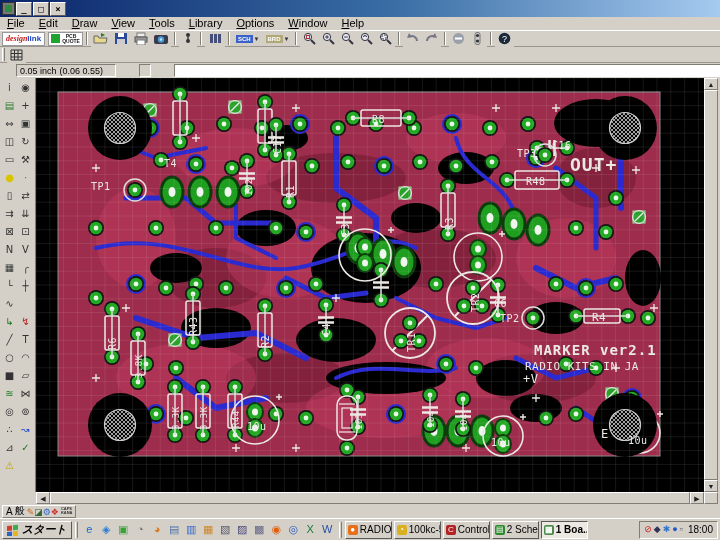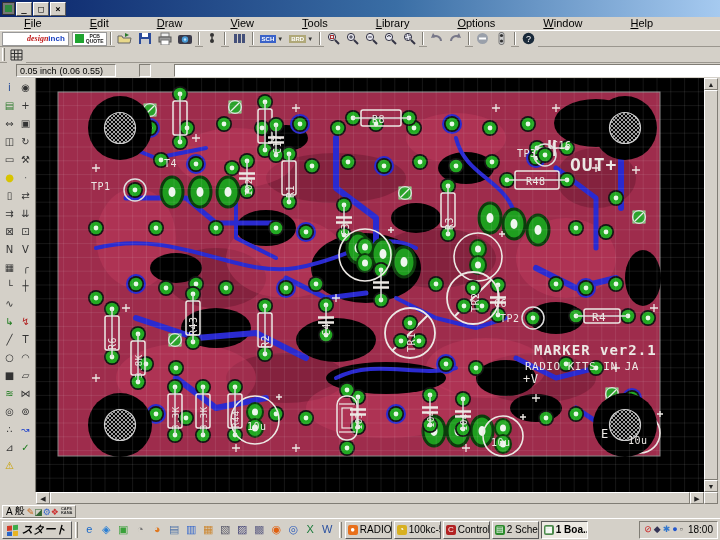--- a/index.html
+++ b/index.html
@@ -15,34 +15,34 @@
     display:flex;align-items:center;padding:0 2px;color:#fff;font-size:11px;font-weight:bold;}
   #titlebar .ttext{white-space:nowrap;overflow:hidden;flex:1;margin-left:3px;}
   .appicon{width:13px;height:13px;background:#777;border:1px solid #333;display:inline-block;position:relative;}
   .appicon:before{content:"";position:absolute;left:2px;top:2px;right:2px;bottom:2px;background:#2d8a3e;}
   .wbtn{width:16px;height:14px;font-size:9px;line-height:10px;background:#d4d0c8;
     border:1px solid;border-color:#fff #5a5a5a #5a5a5a #fff;margin-left:1px;padding:0;
     font-family:"DejaVu Sans Mono",monospace;font-weight:bold;color:#000;}
 
   
   #menubar{left:0;top:17px;width:720px;height:13px;background:#d4d0c8;display:flex;align-items:center;font-size:11px;}
-  .mitem{padding:0 24px;height:13px;line-height:13px;color:#000;}
+  .mitem{padding:0 7px;height:13px;line-height:13px;color:#000;}
   .mitem u{text-decoration:underline;}
 
   
   #toolbar1{left:0;top:30px;width:720px;height:17px;background:#d4d0c8;display:flex;align-items:center;
     border-top:1px solid #fff;border-bottom:1px solid #9a968e;}
   #toolbar2{left:0;top:47px;width:720px;height:16px;background:#d4d0c8;display:flex;align-items:center;
     border-bottom:1px solid #9a968e;}
   .tbtn{height:16px;min-width:18px;display:flex;align-items:center;justify-content:center;background:#d4d0c8;
     border:1px solid #d4d0c8;padding:0 1px;}
   .tsep{width:2px;height:13px;border-left:1px solid #807d75;border-right:1px solid #fff;margin:0 3px;}
   .tgrip{width:3px;height:13px;border-left:1px solid #fff;border-right:1px solid #807d75;margin:0 2px;}
   .brandbtn{height:14px;background:#fff;border:1px solid #999;display:flex;align-items:center;padding:0 3px;margin-left:2px;}
-  .brandbtn .d1{color:#c01818;font-style:italic;font-weight:bold;font-size:8px;font-family:"Liberation Serif",serif;margin-left:21px;}
+  .brandbtn .d1{color:#c01818;font-style:italic;font-weight:bold;font-size:8px;font-family:"Liberation Serif",serif;}
   .brandbtn .d2{color:#1840c0;font-weight:bold;font-size:8px;}
   .pcbq{height:14px;background:#fff;border:1px solid #999;display:flex;align-items:center;padding:0 2px;margin-left:3px;}
   .pcbq .sq{width:9px;height:9px;background:#1fa32f;margin-right:2px;}
   .pcbq .tx{font-size:5px;line-height:5px;color:#222;font-weight:bold;}
   .dropbtn{height:15px;display:flex;align-items:center;gap:1px;background:#d4d0c8;border:1px solid #d4d0c8;padding:0 2px;}
   .dropbtn .tag{font-size:6px;font-weight:bold;color:#fff;padding:1px 2px;}
   .dropbtn .arr{font-size:6px;color:#333;}
 
   
   #coordbar{left:16px;top:63px;width:720px;height:15px;background:#d4d0c8;display:flex;align-items:center;padding:0 0;gap:20px;}
@@ -113,21 +113,21 @@
     <span class="mitem"><u>T</u>ools</span>
     <span class="mitem"><u>L</u>ibrary</span>
     <span class="mitem"><u>O</u>ptions</span>
     <span class="mitem"><u>W</u>indow</span>
     <span class="mitem"><u>H</u>elp</span>
   </div>
 
 <div id="toolbar1" class="abs">
   <button class="brandbtn">
     <span class="d1">design</span>
-      <span class="d2">inch</span>
+      <span class="d2">link</span>
   </button>
   <button class="pcbq">
     <span class="sq"></span>
     <span class="tx"><span>PCB</span><br><span>QUOTE</span></span>
   </button>
   <span class="tsep"></span>
   <button class="tbtn">
     <svg width="16" height="13">
         <path d="M1,11 L1,4 L5,4 L6,6 L14,6 L13,11 Z" fill="#e8d88a" stroke="#666"></path>
         <path d="M8,1 l4,2 -4,2 z" fill="#2a7a2a"></path>

